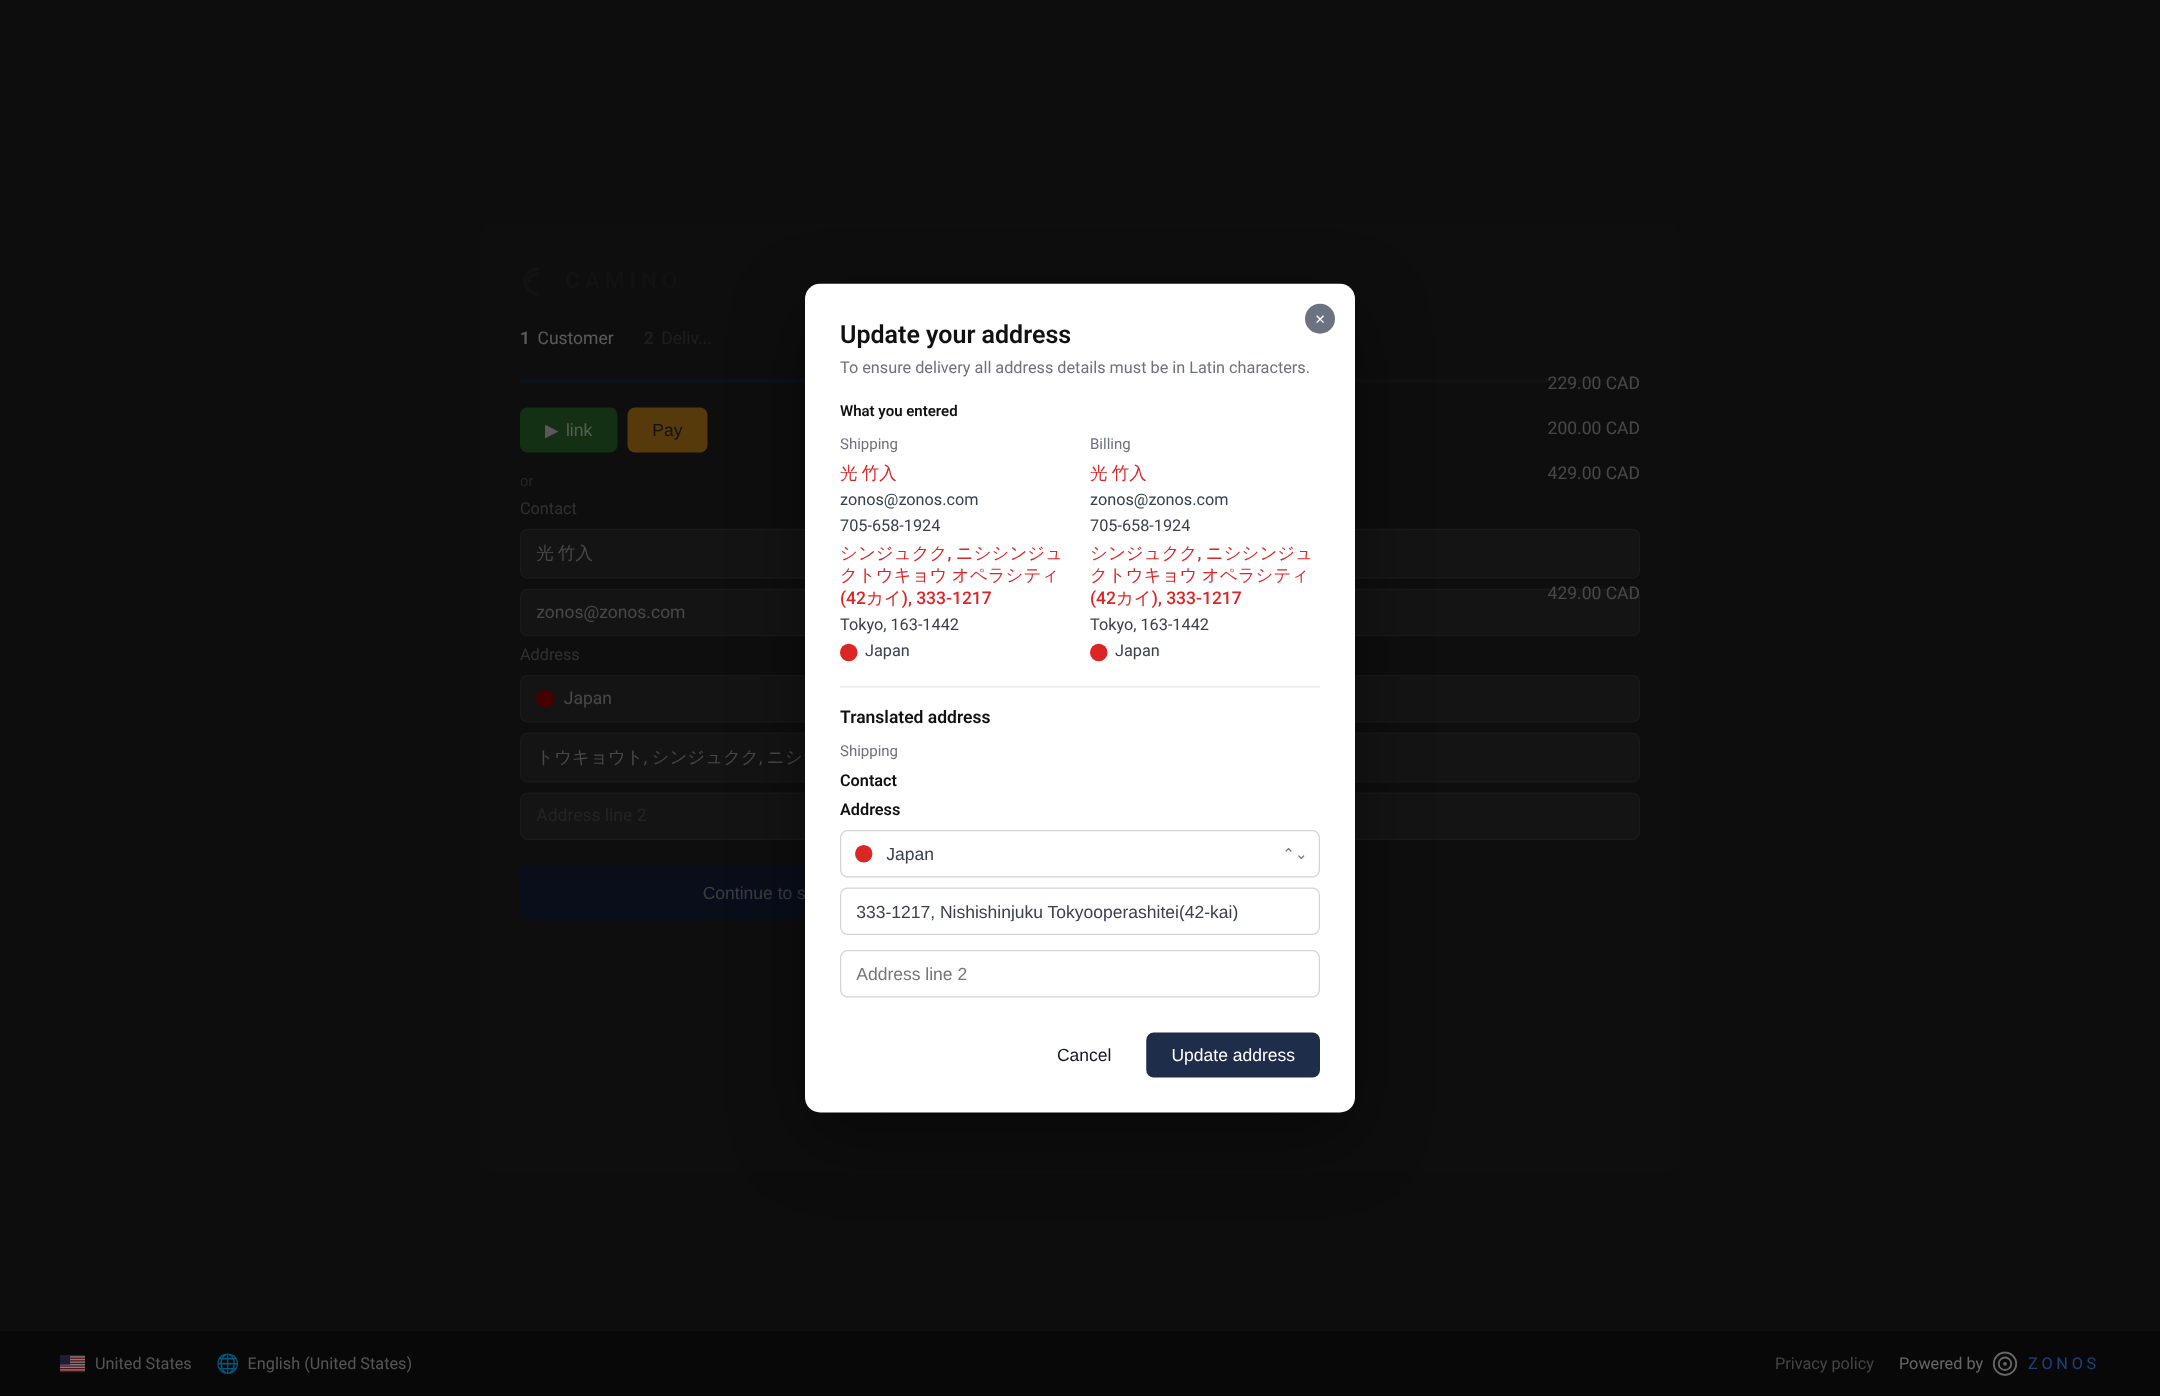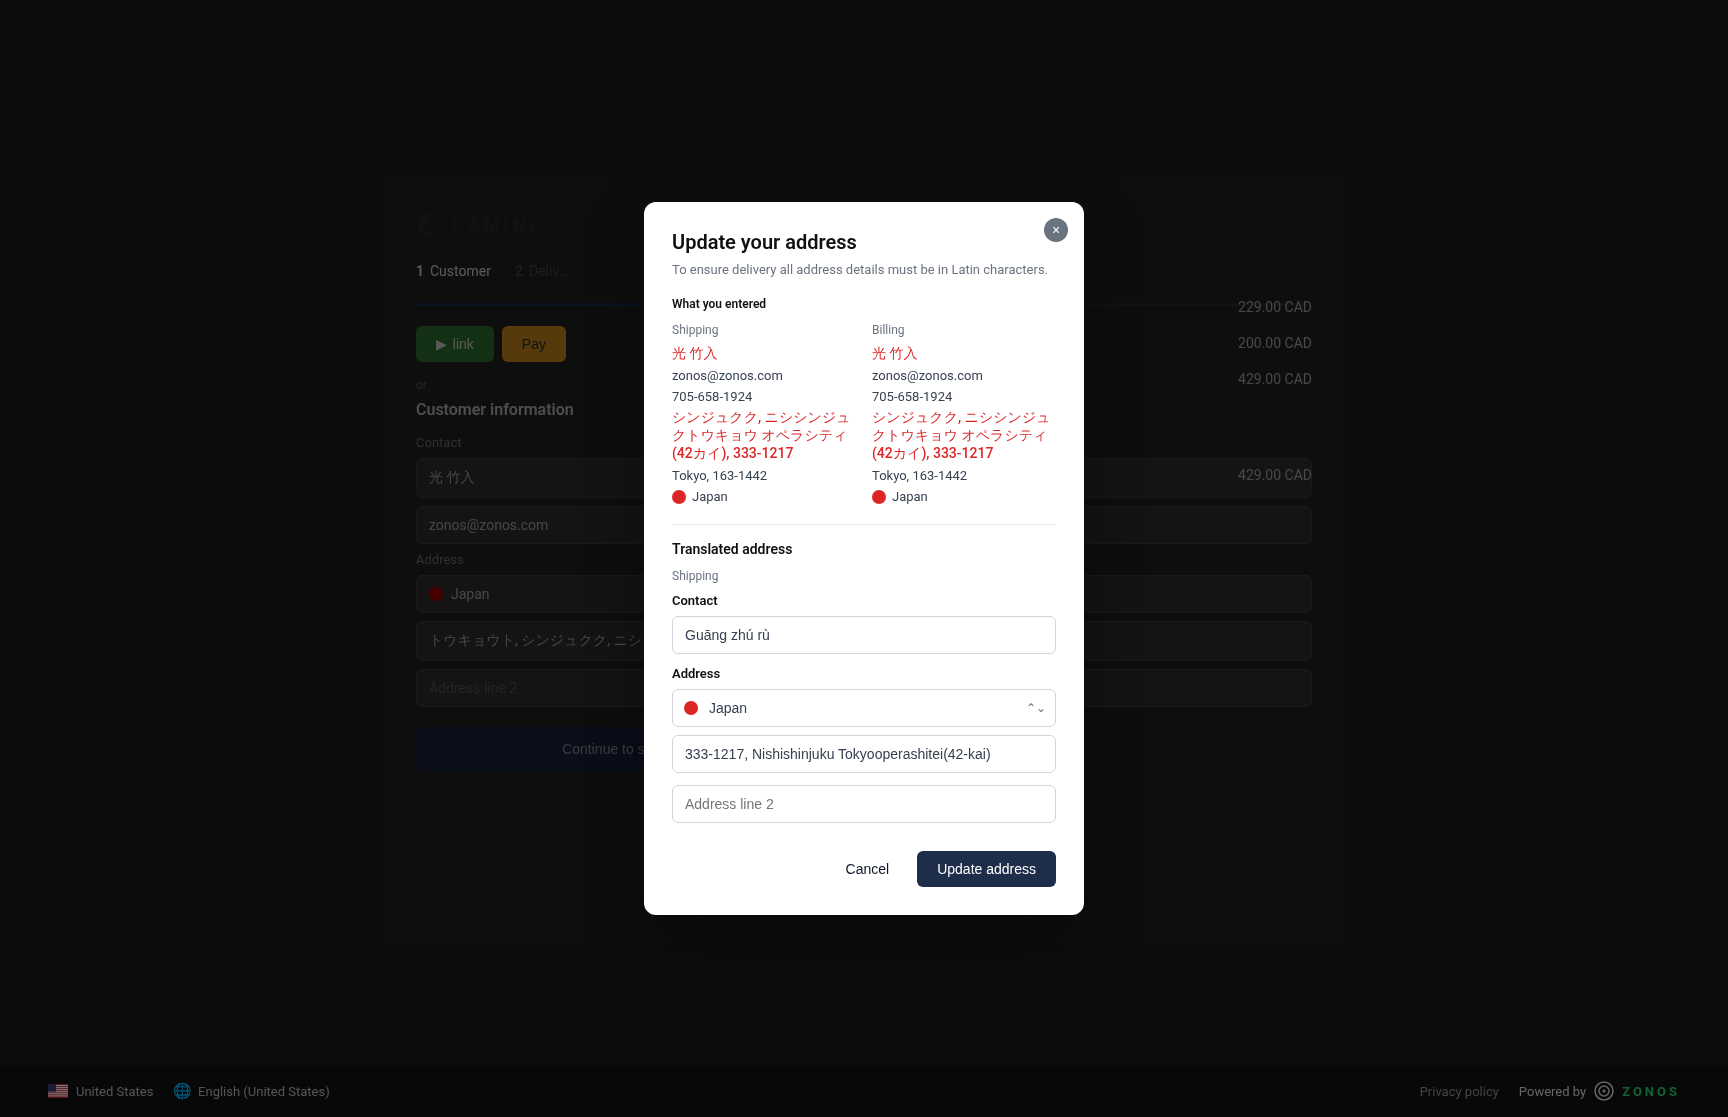--- a/index.html
+++ b/index.html
@@ -513,21 +513,20 @@
       <button class="pay-btn-green">
         ▶ <span>link</span>
       </button>
       <button class="pay-btn-yellow">
         <span>Pay</span>
       </button>
     </div>
     <div class="or-text">or</div>
 
     
-    <div class="section-title">Customer information</div>
     <div class="sub-title">Contact</div>
     <div class="input-field">光 竹入</div>
     <div class="input-field">zonos@zonos.com</div>
 
     <div class="sub-title" style="margin-top:8px">Address</div>
     <div class="flag-select">
       <div class="flag-circle"></div>
       <span>Japan</span>
     </div>
     <div class="input-field">トウキョウト, シンジュクク, ニシシンジュクト...</div>
@@ -571,21 +570,21 @@
   </div>
   <div class="footer-right">
     <span style="cursor:pointer">Privacy policy</span>
     <div class="zonos-logo">
       <span>Powered by</span>
       <svg width="20" height="20" viewBox="0 0 20 20">
         <circle cx="10" cy="10" r="9" fill="none" stroke="#ccc" stroke-width="1.5"></circle>
         <circle cx="10" cy="10" r="5" fill="none" stroke="#ccc" stroke-width="1.5"></circle>
         <circle cx="10" cy="10" r="1.5" fill="#ccc"></circle>
       </svg>
-      <span style="letter-spacing:3px; font-weight:700; color:#22c55e">ZONOS</span>
+      <span style="letter-spacing:3px; font-weight:400; color:#3b82f6">ZONOS</span>
     </div>
   </div>
 </div>
 
 <div class="modal-overlay">
   <div class="modal">
     <button class="modal-close">
       <span>×</span>
     </button>
 
@@ -622,21 +621,20 @@
         </div>
       </div>
     </div>
 
     <div class="divider"></div>
 
     <div class="translated-label">Translated address</div>
     <div class="shipping-label">Shipping</div>
 
     <div class="contact-label">Contact</div>
-    <input class="modal-input" type="text" value="Guāng zhú rù" style="">
 
     <div class="address-label">Address</div>
 
     
     <div class="country-select-wrapper">
       <div class="country-flag-overlay"></div>
       <select>
         <option value="Japan" selected="">Japan</option>
         <option value="United States">United States</option>
         <option value="Canada">Canada</option>

